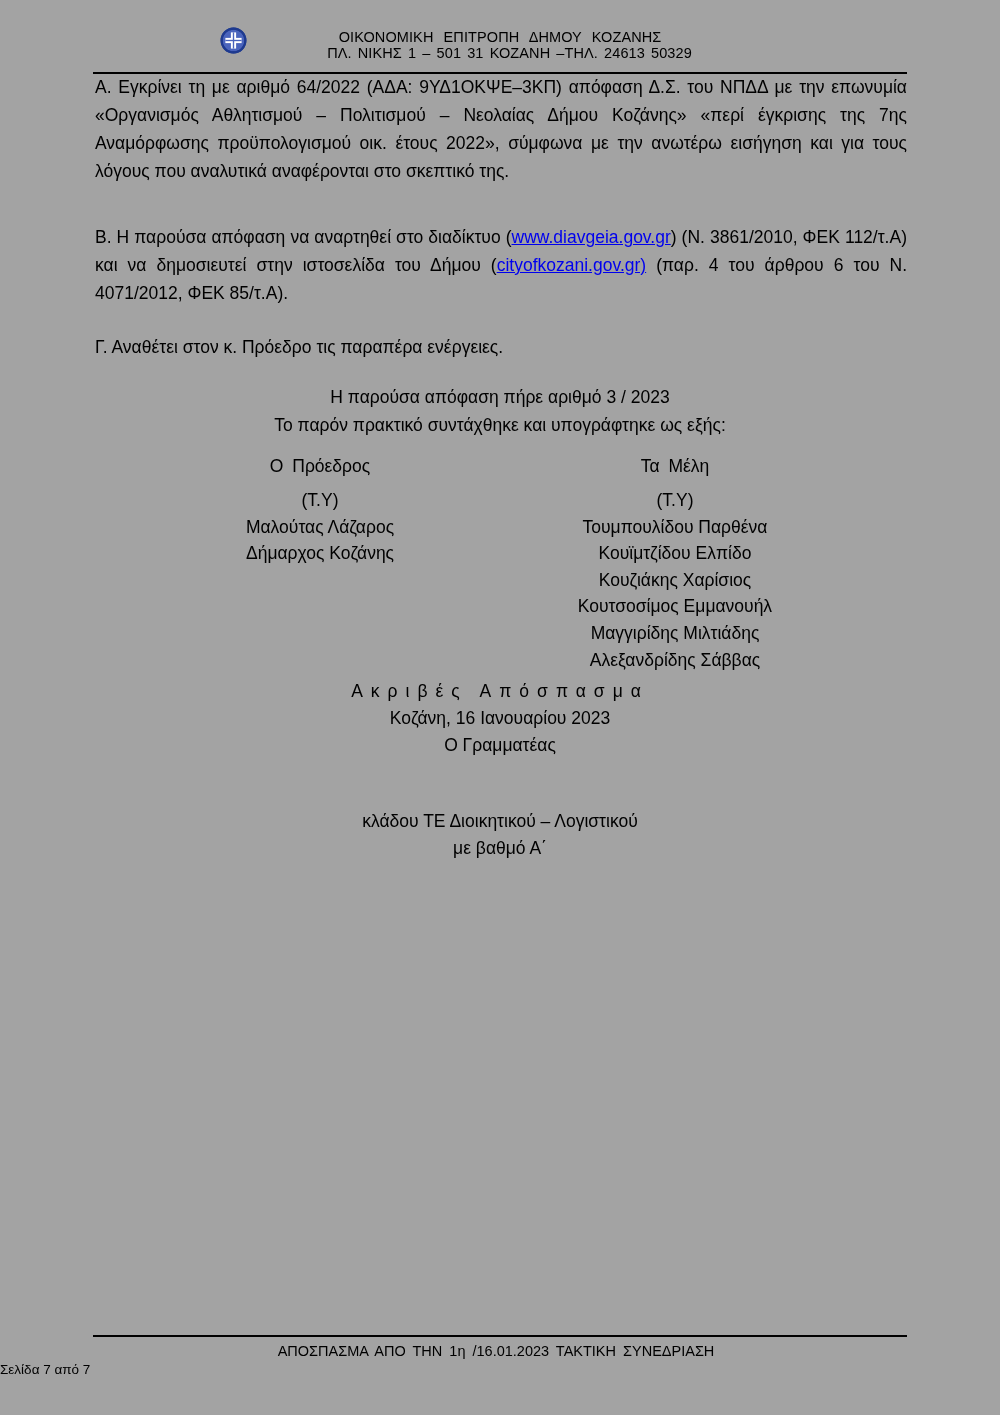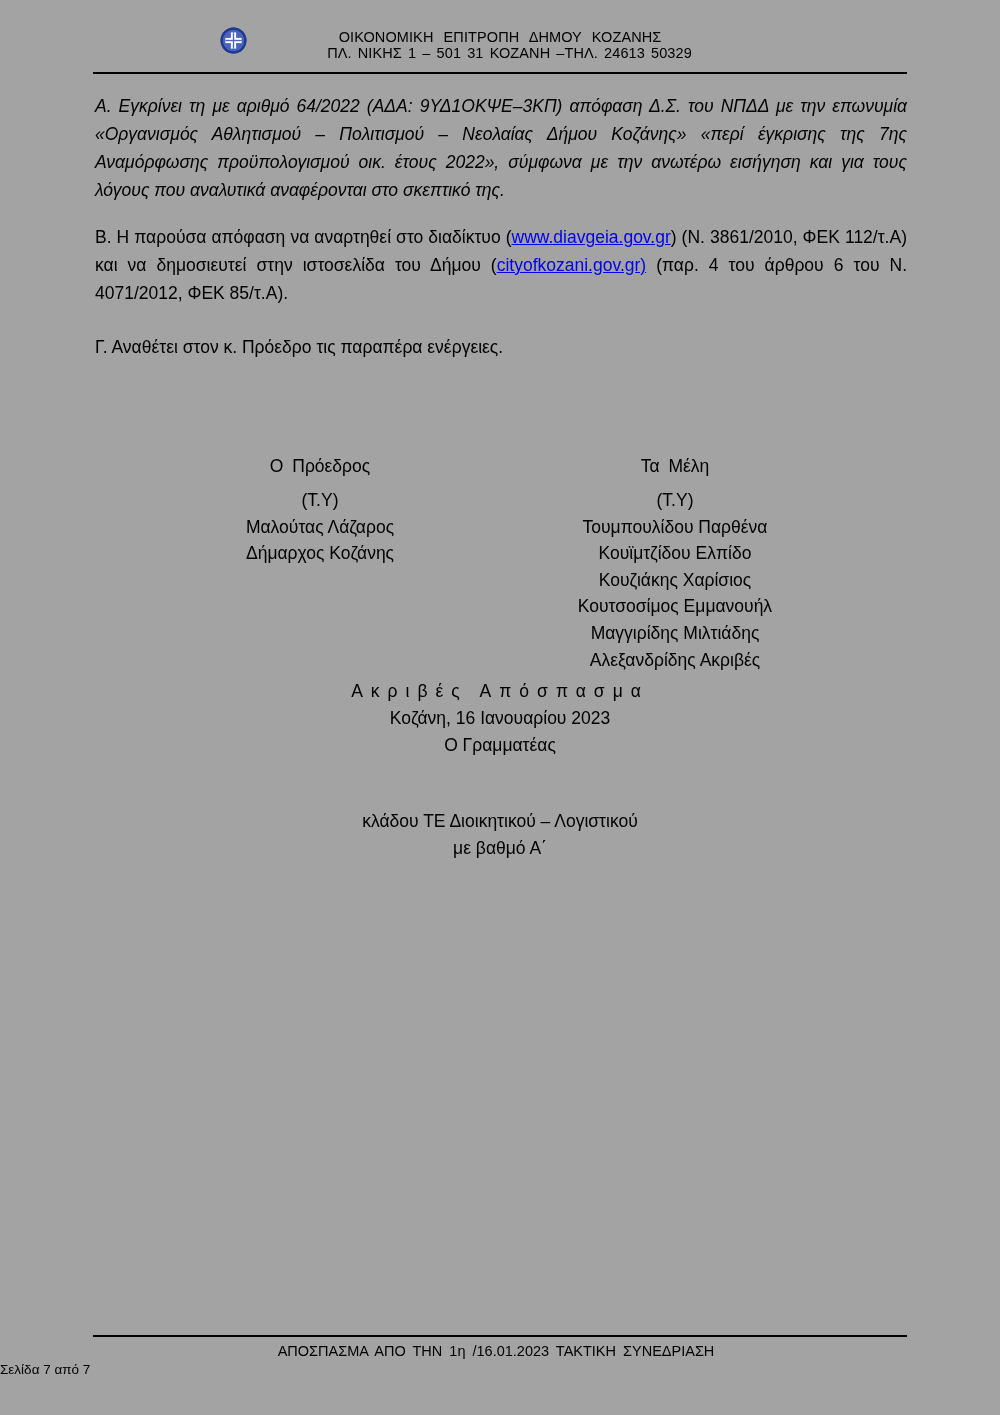--- a/index.html
+++ b/index.html
@@ -47,21 +47,21 @@
   
   .para {
     position: absolute;
     left: 95px;
     width: 812px;
     margin: 0;
     font-size: 17.5px;
     line-height: 28px;
     text-align: justify;
   }
-  #para-a { top: 92px; font-style: italic; }
+  #para-a { top: 73px; }
   #para-b { top: 223px; }
   #para-c { top: 333px; text-align: left; }
 
   a.link {
     color: #0000EE;
     text-decoration: underline;
     cursor: pointer;
   }
 
   .center-block {
@@ -124,37 +124,41 @@
     <div class="h2">ΠΛ. ΝΙΚΗΣ 1 – 501 31 ΚΟΖΑΝΗ –ΤΗΛ. 24613 50329</div>
   </div>
   <div class="rule rule-top"></div>
 
   <p class="para" id="para-a">Α. Εγκρίνει τη με αριθμό 64/2022 (ΑΔΑ: 9ΥΔ1ΟΚΨΕ–3ΚΠ) απόφαση Δ.Σ. του ΝΠΔΔ με την επωνυμία «Οργανισμός Αθλητισμού – Πολιτισμού – Νεολαίας Δήμου Κοζάνης» «περί έγκρισης της 7ης Αναμόρφωσης προϋπολογισμού οικ. έτους 2022», σύμφωνα με την ανωτέρω εισήγηση και για τους λόγους που αναλυτικά αναφέρονται στο σκεπτικό της.</p>
 
   <p class="para" id="para-b"><span>Β. Η παρούσα απόφαση να αναρτηθεί στο διαδίκτυο (</span><a class="link" href="#">www.diavgeia.gov.gr</a><span>) (Ν. 3861/2010, ΦΕΚ 112/τ.Α) και να δημοσιευτεί στην ιστοσελίδα του Δήμου (</span><a class="link" href="#">cityofkozani.gov.gr)</a><span> (παρ. 4 του άρθρου 6 του Ν. 4071/2012, ΦΕΚ 85/τ.Α).</span></p>
 
   <p class="para" id="para-c">Γ. Αναθέτει στον κ. Πρόεδρο τις παραπέρα ενέργειες.</p>
 
+  <div class="center-block" id="decision-block">
+    <div>Η παρούσα απόφαση πήρε αριθμό 3 / 2023</div>
+    <div>Το παρόν πρακτικό συντάχθηκε και υπογράφτηκε ως εξής:</div>
+  </div>
 
   <div class="col president">
     <div class="sig-title">Ο Πρόεδρος</div>
     <div class="sig-line">(Τ.Υ)</div>
     <div class="sig-line">Μαλούτας Λάζαρος</div>
     <div class="sig-line">Δήμαρχος Κοζάνης</div>
   </div>
 
   <div class="col members">
     <div class="sig-title">Τα Μέλη</div>
     <div class="sig-line">(Τ.Υ)</div>
     <div class="sig-line">Τουμπουλίδου Παρθένα</div>
     <div class="sig-line">Κουϊμτζίδου Ελπίδο</div>
     <div class="sig-line">Κουζιάκης Χαρίσιος</div>
     <div class="sig-line">Κουτσοσίμος Εμμανουήλ</div>
     <div class="sig-line">Μαγγιρίδης Μιλτιάδης</div>
-    <div class="sig-line">Αλεξανδρίδης Ακριβές</div>
+    <div class="sig-line">Αλεξανδρίδης Σάββας</div>
   </div>
 
   <div class="center-block" id="cert-block">
     <div class="spaced">Ακριβές Απόσπασμα</div>
     <div>Κοζάνη, 16 Ιανουαρίου 2023</div>
     <div>Ο Γραμματέας</div>
   </div>
 
   <div class="center-block" id="secretary-block">
     <div>κλάδου ΤΕ Διοικητικού – Λογιστικού</div>

